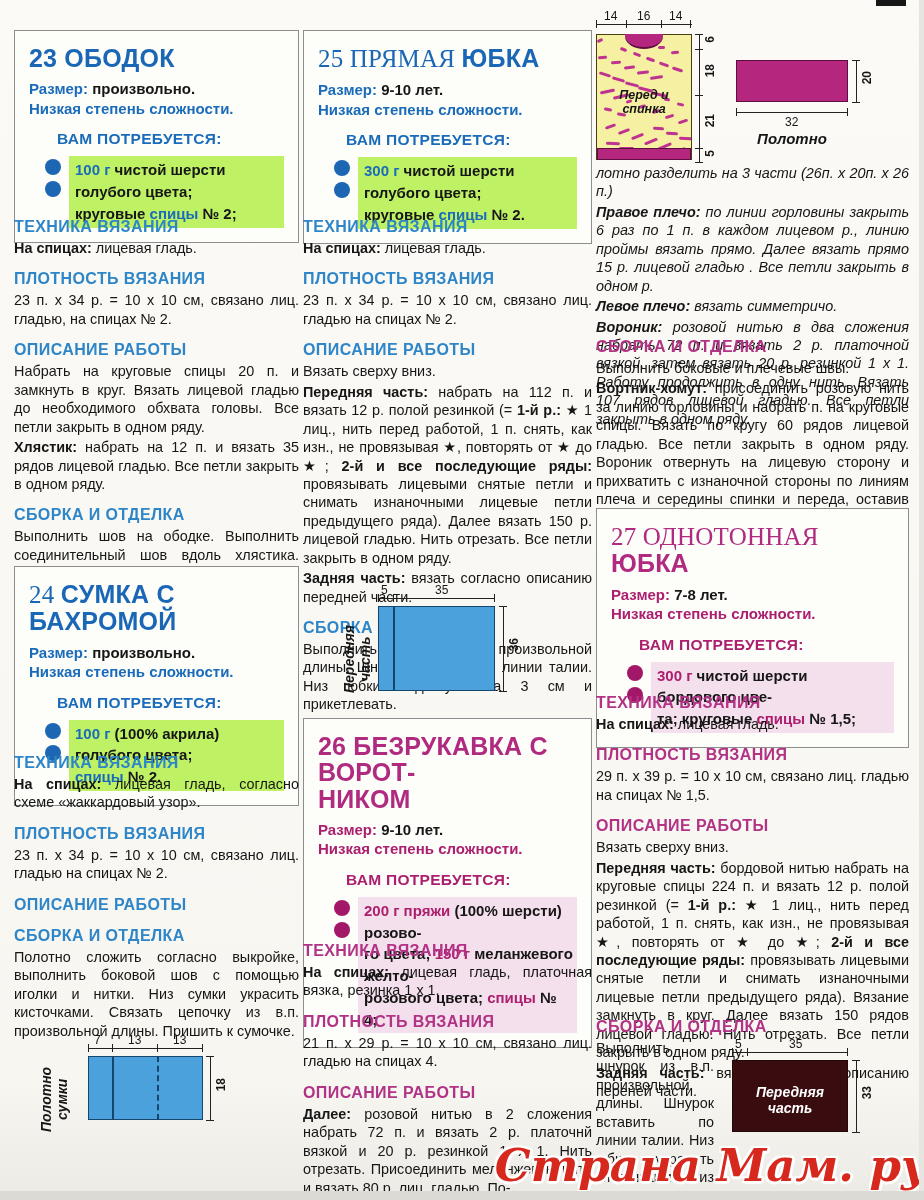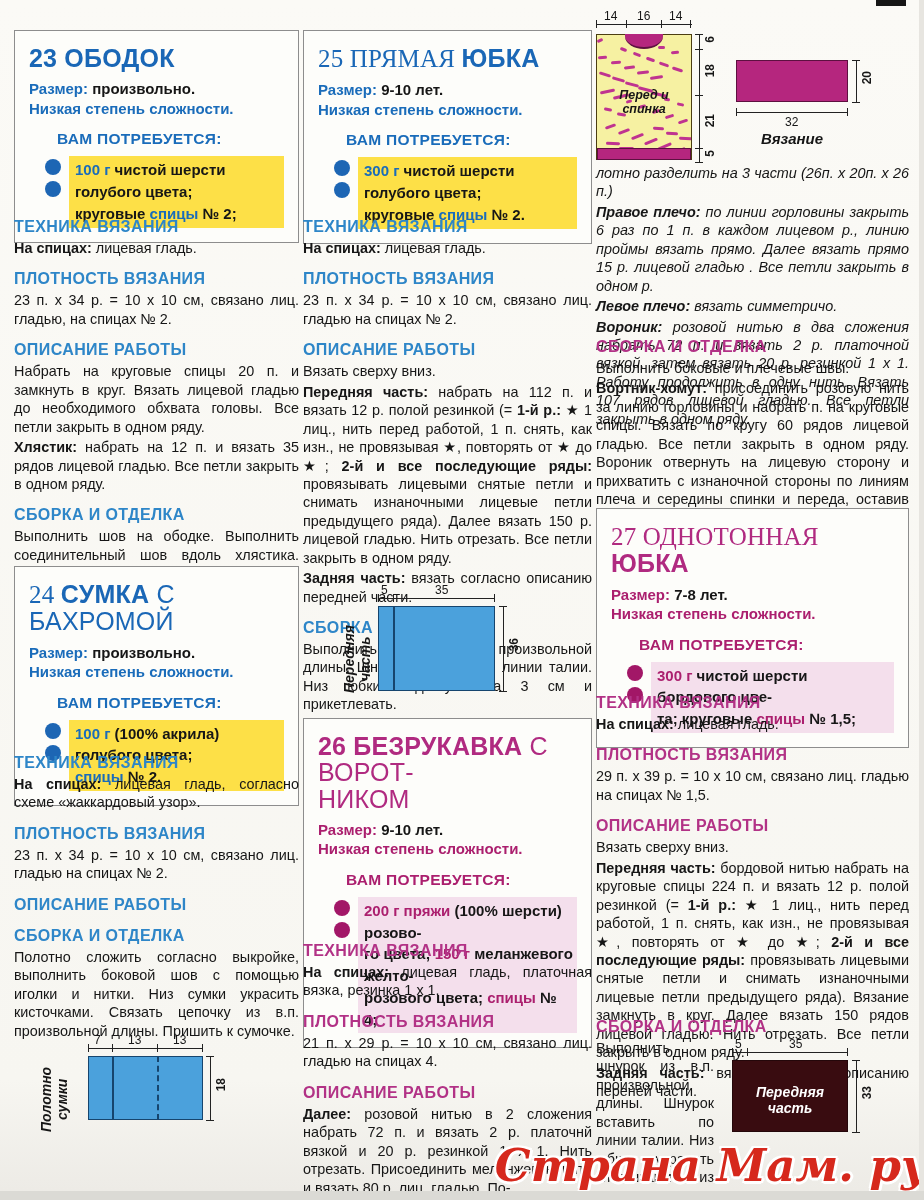--- a/index.html
+++ b/index.html
@@ -16,32 +16,32 @@
   #col3{left:596px;top:8px;width:313px;}
   .abs{position:absolute;left:0;width:100%;}
 
   
   .pbox{border:1px solid #8d8d8d;background:#fdfdfa;padding:12px 14px 14px 14px;box-sizing:border-box;}
   .ptitle{font-size:25px;line-height:1.05;margin:2px 0 8px 0;letter-spacing:0.2px;}
   .theme-blue .ptitle{color:#1a67b6;}
   .theme-mag  .ptitle{color:#b02a80;}
   .sg-tb{font-weight:bold;}
   .sg-ts{font-family:"Liberation Serif",serif;font-weight:normal;}
-  .sg-tn{font-weight:normal;}
+  .sg-tn{font-weight:bold;}
   .pline{font-size:15px;font-weight:bold;line-height:1.3;}
   .need{font-size:15.5px;font-weight:bold;margin:12px 0 8px 28px;letter-spacing:0.3px;}
   .theme-blue .need, .theme-blue .sg-a{color:#1a6cba;}
   .theme-mag  .need, .theme-mag  .sg-a{color:#ab1f6e;}
   .req{position:relative;margin-left:16px;min-height:40px;}
   .req .dot{position:absolute;left:0;width:16px;height:16px;border-radius:50%;}
   .theme-blue .dot{background:#1d66b4;}
   .theme-mag  .dot{background:#a21767;}
   .req .dot1{top:3px;} .req .dot2{top:25px;}
   .req .rtext{margin-left:24px;padding:3px 4px 3px 6px;font-size:15px;font-weight:bold;line-height:1.45;}
-  .theme-blue .rtext{background:#fde047;}
+  .theme-blue .rtext{background:#bef264;}
   .theme-mag  .rtext{background:#f4dfec;}
   .sg-a{font-weight:bold;}
   .sg-k{font-weight:bold;color:#161616;}
   .sg-n{font-weight:normal;}
 
   
   .sec{margin-bottom:13px;}
   .sec-h{font-size:16px;font-weight:bold;letter-spacing:0.4px;margin-bottom:3px;}
   .theme-blue .sec-h{color:#2e86c8;}
   .theme-mag  .sec-h{color:#b23286;}
@@ -301,21 +301,21 @@
       <div class="vnum" style="left:107px;top:138px;">5</div>
       <div class="magrect" style="left:140px;top:48px;width:112px;height:42px;"></div>
       <div class="vline" style="left:260px;top:48px;height:42px;"></div>
       <div class="tickh" style="left:256px;top:48px;"></div>
       <div class="tickh" style="left:256px;top:90px;"></div>
       <div class="vnum" style="left:264px;top:59px;">20</div>
       <div class="hline" style="left:140px;top:100px;width:112px;"></div>
       <div class="tickv" style="left:140px;top:96px;"></div>
       <div class="tickv" style="left:251px;top:96px;"></div>
       <div class="dim" style="left:189px;top:103px;">32</div>
-      <div class="dlabel" style="position:absolute;left:140px;top:118px;width:112px;font-style:italic;font-weight:bold;font-size:15px;">Вязание</div>
+      <div class="dlabel" style="position:absolute;left:140px;top:118px;width:112px;font-style:italic;font-weight:bold;font-size:15px;">Полотно</div>
     </div>
 
     <div class="abs" style="top:156px;font-style:italic;" id="cont26">
         <p class="para"><span class="sg sg-n">лотно разделить на 3 части (26п. х 20п. х 26 п.)</span></p>
         <p class="para"><span class="sg sg-k">Правое плечо:</span><span class="sg sg-n"> по линии горловины закрыть 6 раз по 1 п. в каждом лицевом р., линию проймы вязать прямо. Далее вязать прямо 15 р. лицевой гладью . Все петли закрыть в одном р.</span></p>
         <p class="para"><span class="sg sg-k">Левое плечо:</span><span class="sg sg-n"> вязать симметричо.</span></p>
         <p class="para"><span class="sg sg-k">Вороник:</span><span class="sg sg-n"> розовой нитью в два сложения набрать 72 п. и вязать 2 р. платочной вязкой, затем вязать 20 р. резинкой 1 х 1. Работу продолжить в одну нить. Вязать 107 рядов лицевой гладью. Все петли закрыть в одном ряду.</span></p>
       </div>
     <div class="abs" style="top:330px;">
         <div class="sec">

